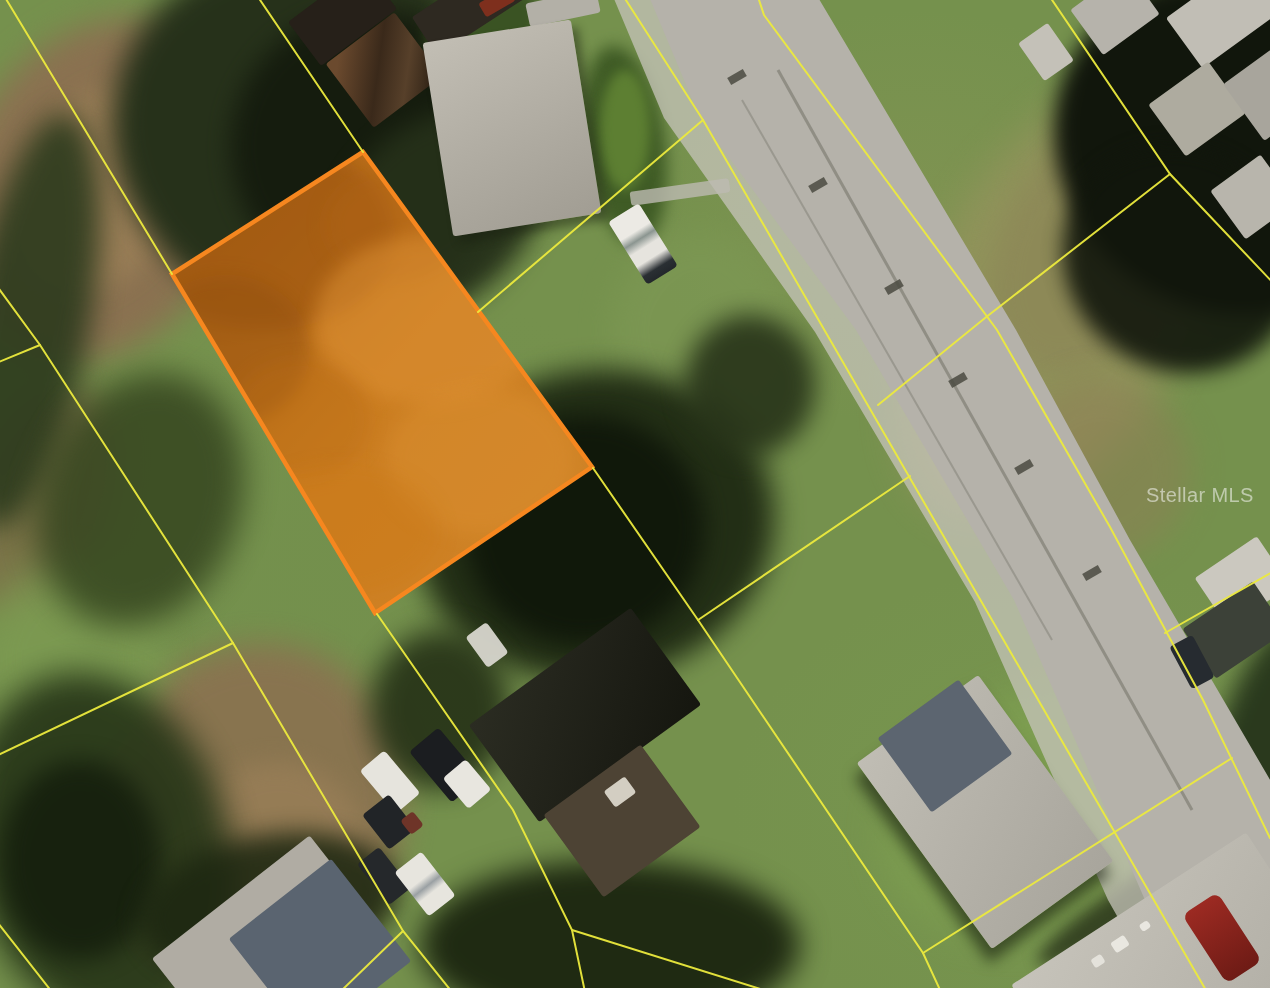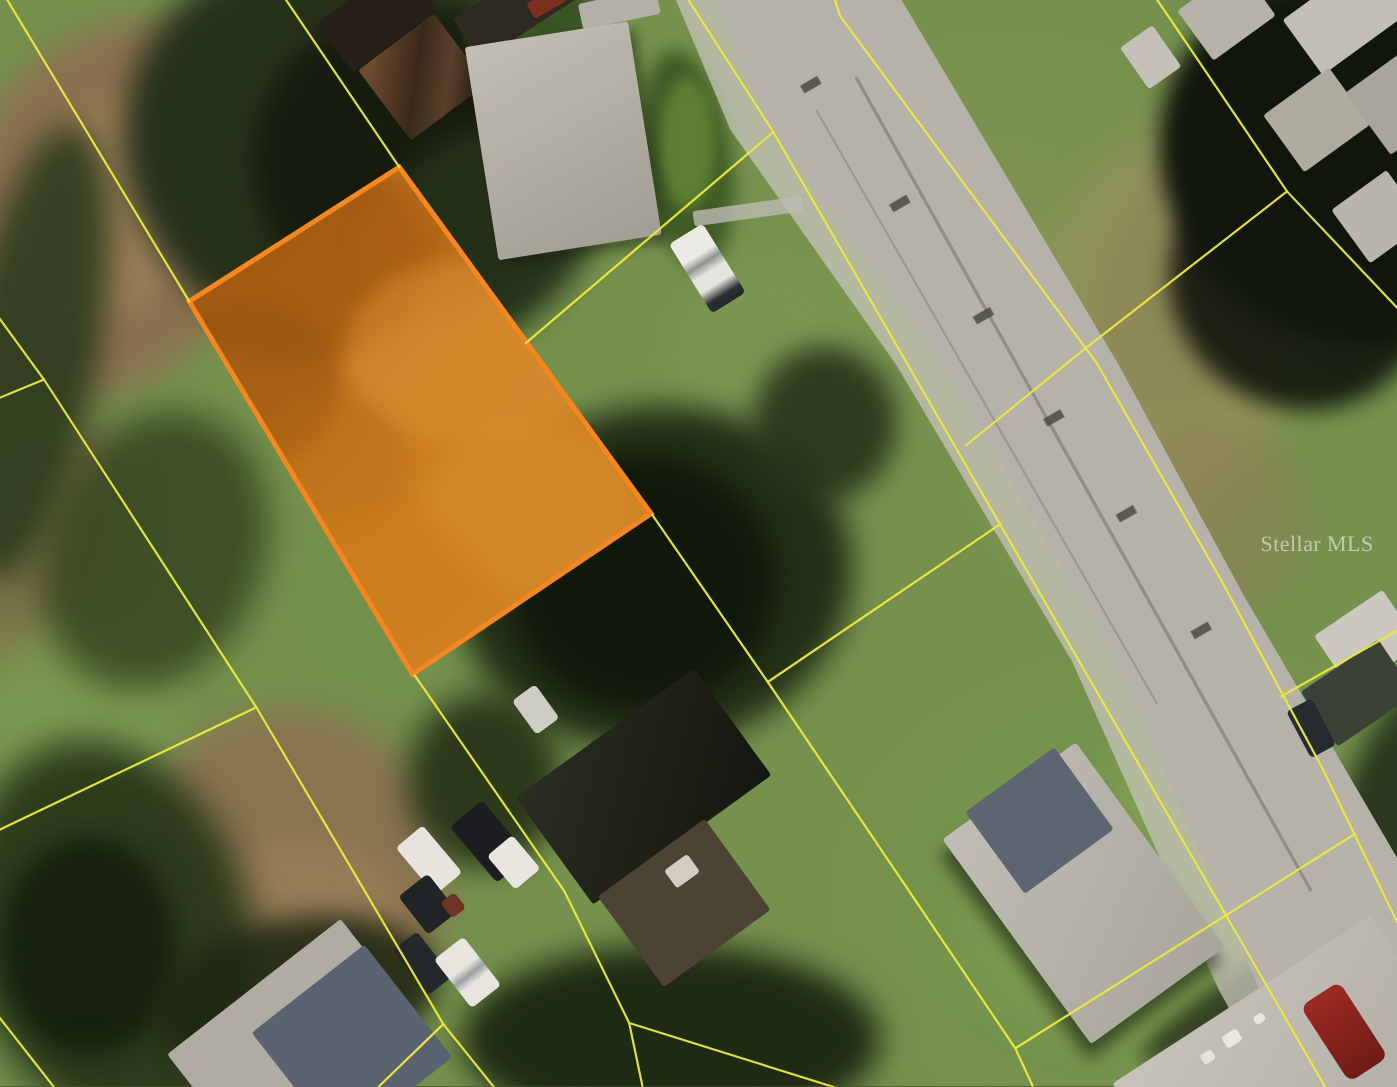--- a/index.html
+++ b/index.html
@@ -3,21 +3,21 @@
 <meta charset="utf-8">
 <style>
   html,body{margin:0;padding:0;background:#222;}
   #map-canvas{
     position:relative;width:1270px;height:988px;overflow:hidden;
     background:
       radial-gradient(ellipse 420px 320px at 72% 22%, rgba(150,152,92,.30), transparent 65%),
       radial-gradient(ellipse 520px 380px at 84% 82%, rgba(125,165,82,.28), transparent 65%),
       radial-gradient(ellipse 500px 400px at 30% 55%, rgba(110,140,75,.25), transparent 65%),
       #75914d;
-    font-family:Liberation Serif, serif;
+    font-family:Liberation Sans, sans-serif;
   }
   .b{position:absolute;border-radius:50%;}
   .bld{position:absolute;border-radius:3px;}
   .veh{position:absolute;border-radius:4px;}
   .lyr{position:absolute;inset:0;pointer-events:none;}
   svg{position:absolute;left:0;top:0;}
   #watermark{
     position:absolute;left:1146px;top:484px;width:130px;
     font-size:20px;letter-spacing:.4px;font-weight:400;
     color:rgba(250,250,250,0.55);white-space:nowrap;

